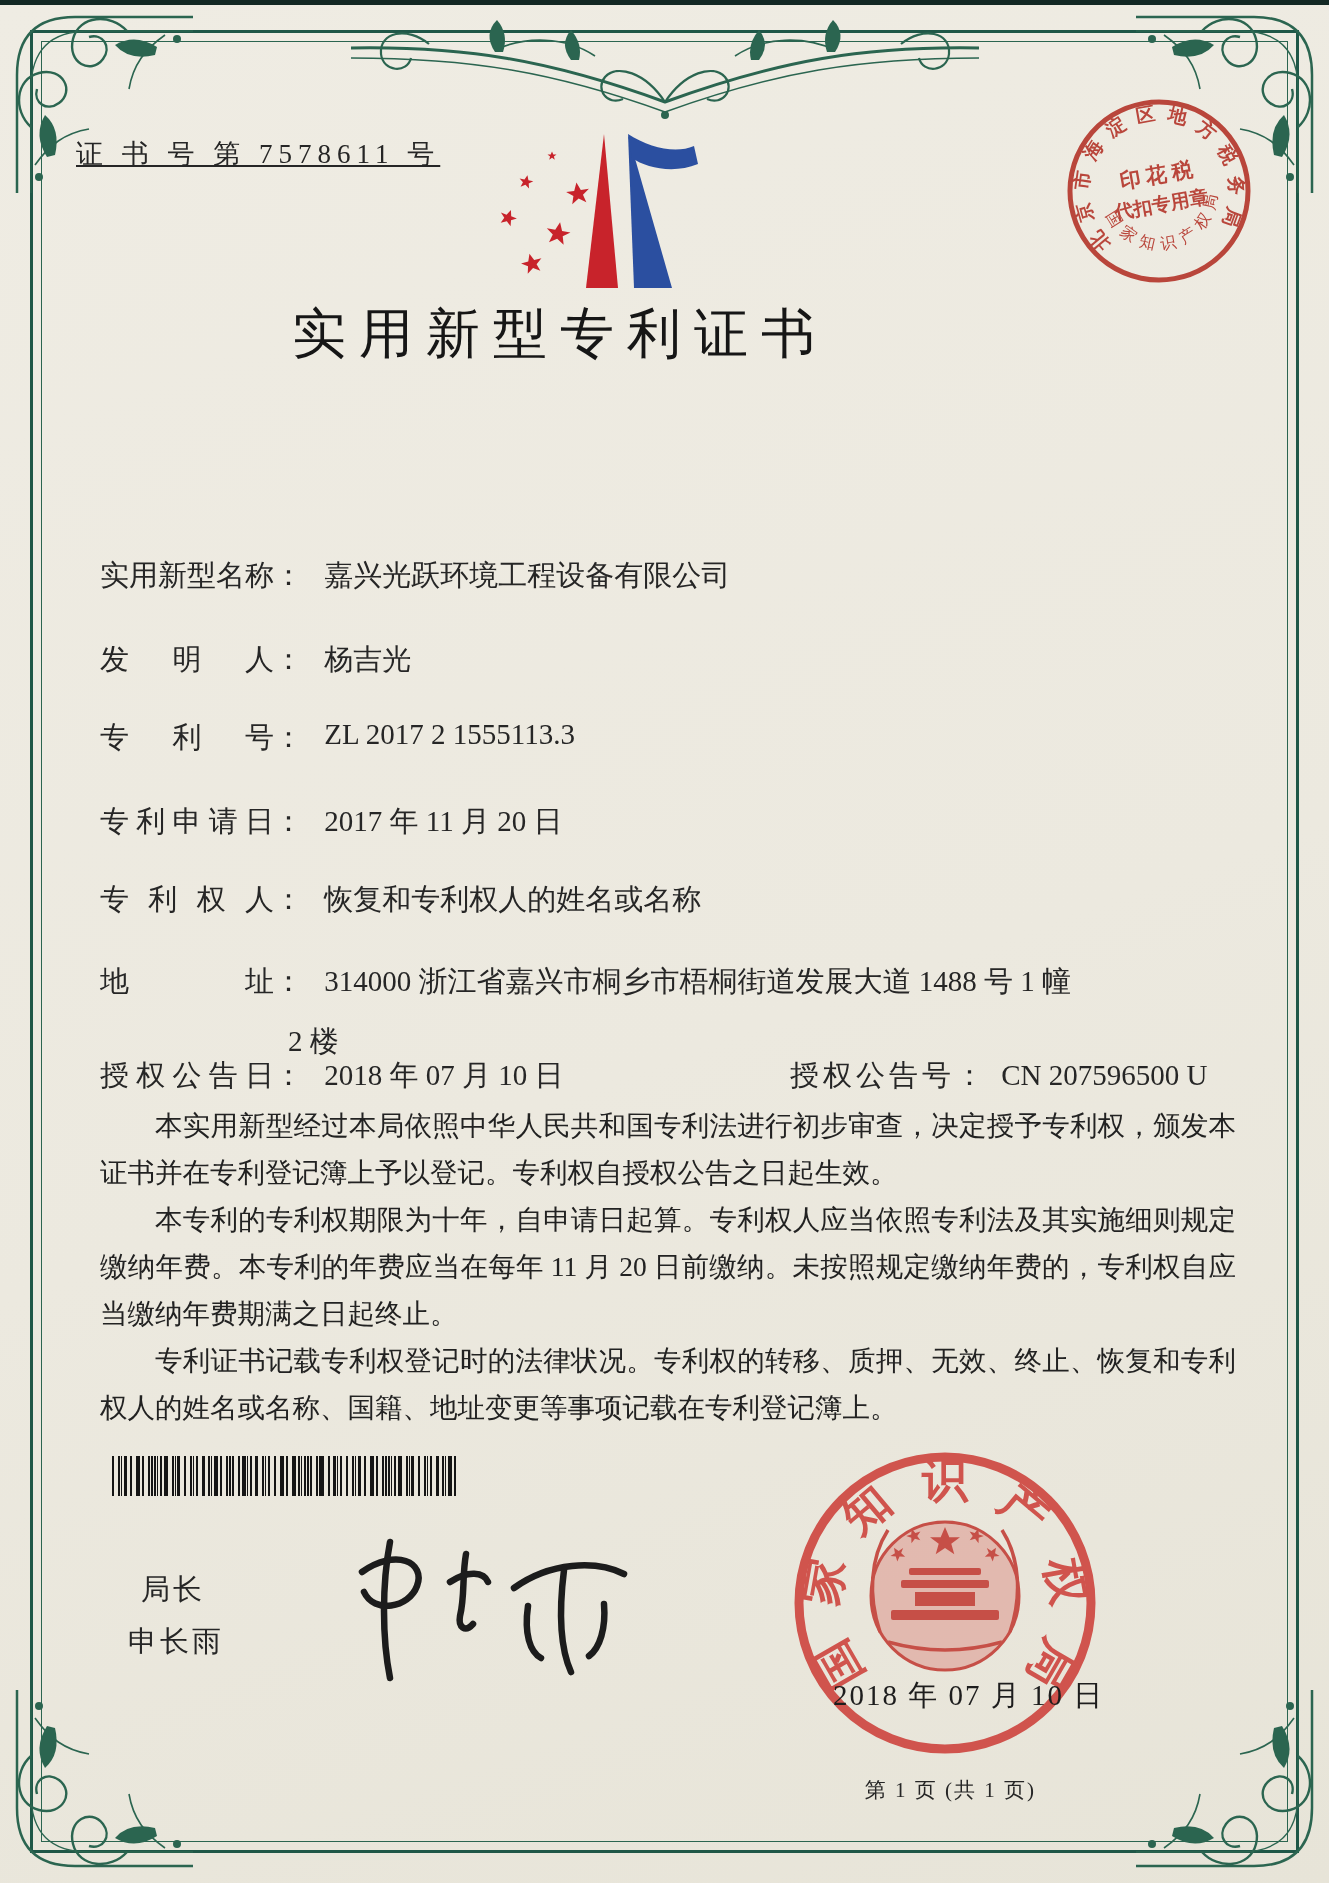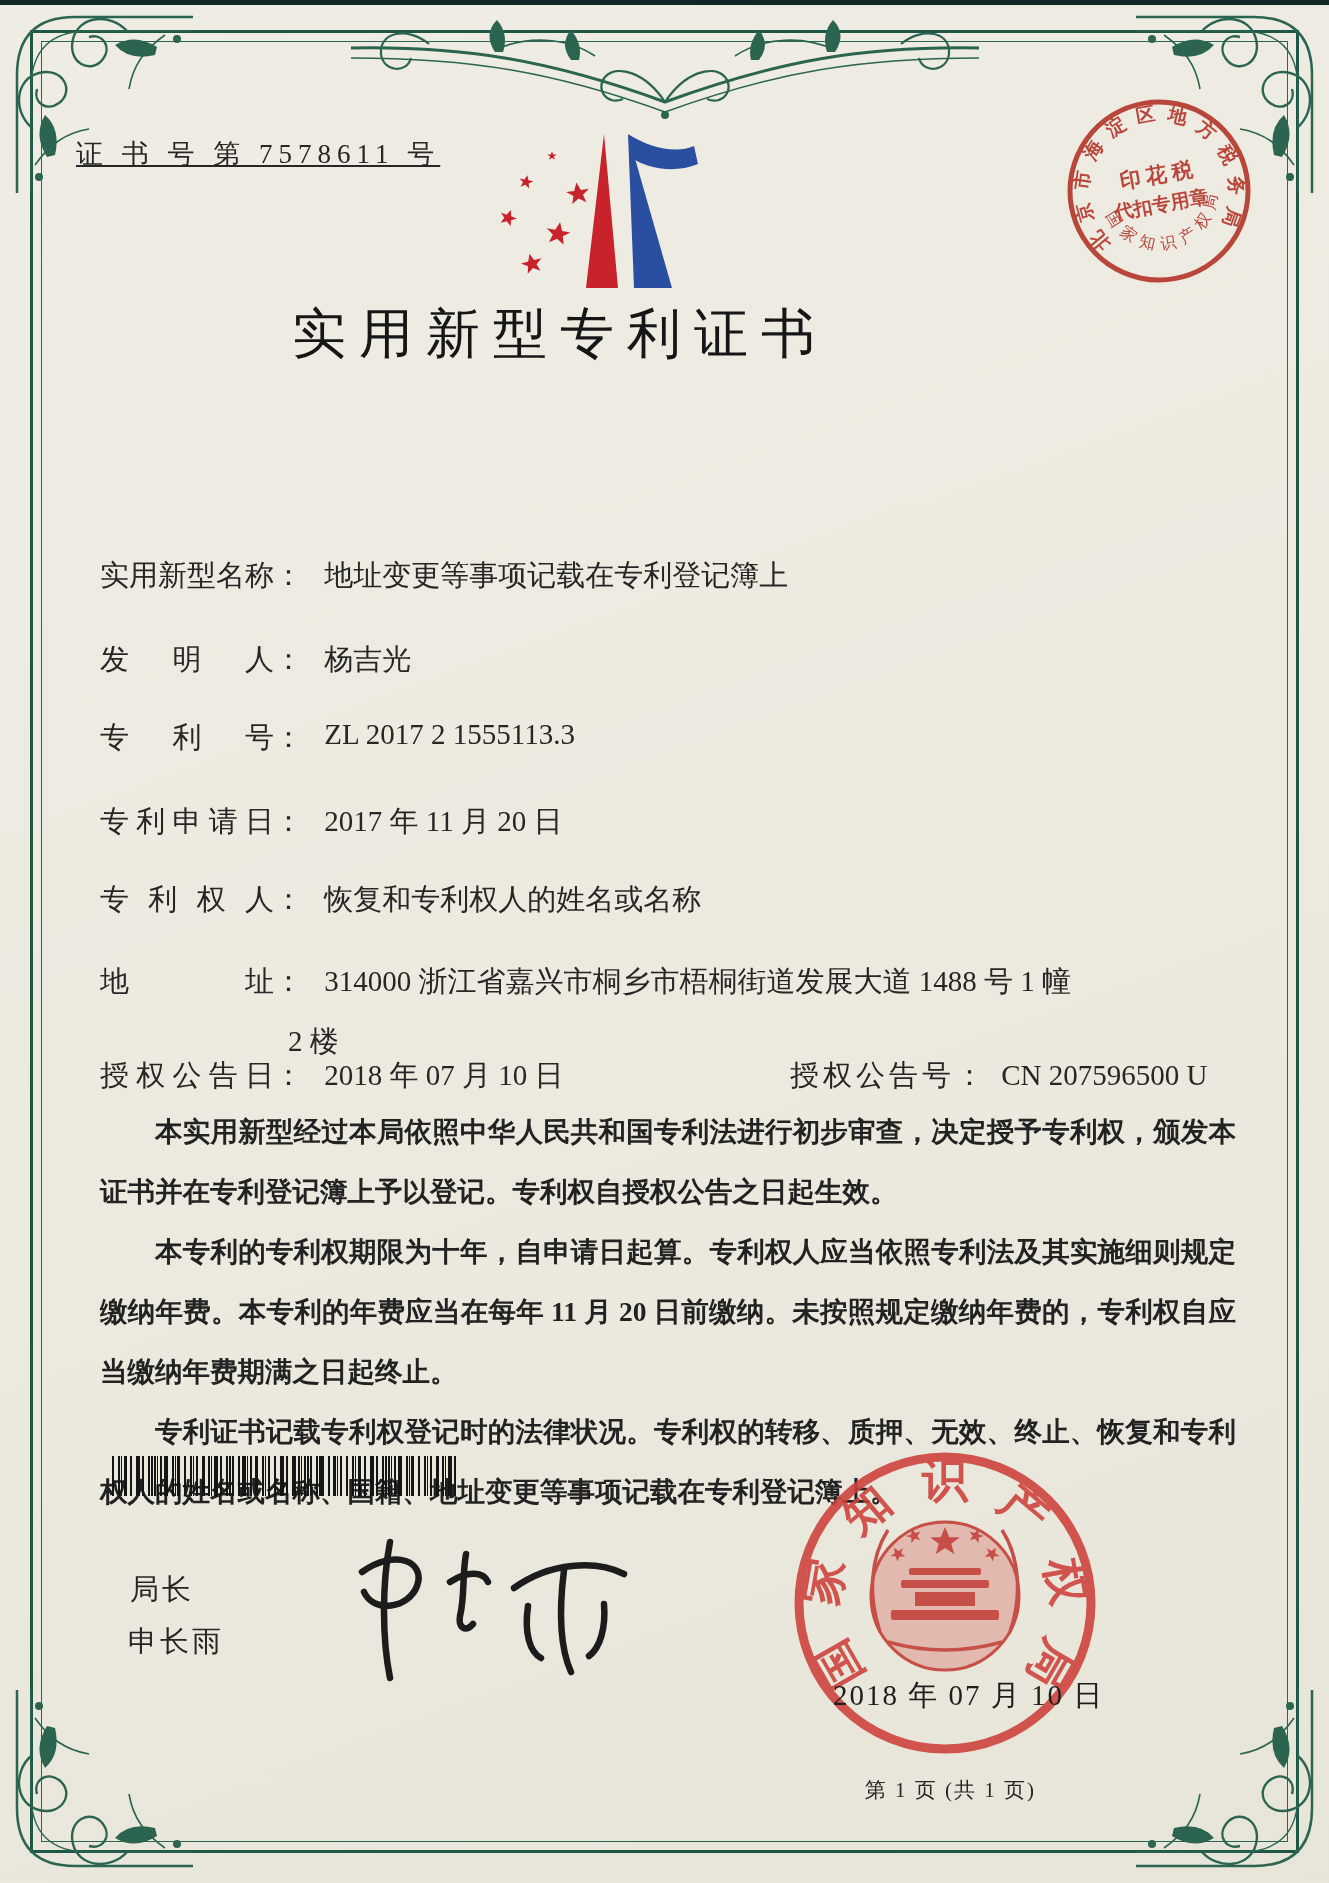--- a/index.html
+++ b/index.html
@@ -26,29 +26,29 @@
   
   .field{position:absolute;left:100px;font-size:29px;white-space:nowrap;}
   .flabel{display:inline-block;width:174px;text-align:justify;text-align-last:justify;vertical-align:top;}
   .fcolon{display:inline-block;vertical-align:top;}
   .fvalue{display:inline-block;margin-left:14px;vertical-align:top;}
   .addr-line2{position:absolute;left:288px;top:1006px;font-size:29px;margin-top:16px;}
   .grant-no{position:absolute;left:790px;top:1056px;font-size:29px;white-space:nowrap;}
   .grant-no .flabel2{letter-spacing:4px;}
   
   .body-text{position:absolute;left:100px;top:1102px;width:1136px;font-size:27.5px;
-             line-height:60px;text-align:justify;color:#222;font-weight:bold;}
+             line-height:47px;text-align:justify;color:#222;}
   .body-text p{margin:0;text-indent:2em;}
   
   .barcode{position:absolute;left:112px;top:1456px;width:348px;height:40px;
     background-image:
       repeating-linear-gradient(90deg,#151515 0 2px,transparent 2px 6px),
       repeating-linear-gradient(90deg,#151515 0 1px,transparent 1px 9px),
       repeating-linear-gradient(90deg,#151515 0 2px,transparent 2px 13px);}
-  .director-title{position:absolute;left:130px;top:1570px;font-size:29px;letter-spacing:3px;font-family:"Liberation Sans",sans-serif;}
+  .director-title{position:absolute;left:141px;top:1570px;font-size:29px;letter-spacing:3px;font-family:"Liberation Sans",sans-serif;}
   .director-name{position:absolute;left:128px;top:1622px;font-size:29px;letter-spacing:3px;font-family:"Liberation Sans",sans-serif;}
   .signature{position:absolute;left:338px;top:1524px;}
   .big-seal{position:absolute;left:788px;top:1446px;width:314px;height:314px;opacity:.88;}
   .seal-date{position:absolute;left:833px;top:1676px;font-size:29px;letter-spacing:2px;color:#1d1d1d;z-index:5;}
   .footer{position:absolute;left:100px;top:1776px;width:936px;text-align:right;font-size:21px;letter-spacing:2px;}
   
   svg text{font-family:"Liberation Serif","DejaVu Serif",serif;}
   [data-arc-text] text{font-family:"Liberation Serif","DejaVu Serif",serif;}
 </style>
 </head>
@@ -190,21 +190,21 @@
     </g>
     <polygon points="152,8 166,162 134,162" fill="#c8232b"></polygon>
     <polygon points="176,8 220,162 182,162" fill="#2b4fa0"></polygon>
     <path d="M176,8 C198,22 224,28 242,20 L246,38 C222,48 194,42 180,32 Z" fill="#2b4fa0"></path>
   </svg>
 
   <div class="title">实用新型专利证书</div>
 
   <div class="field" style="top:556px">
     <span class="flabel">实用新型名称</span><span class="fcolon">：</span>
-    <span class="fvalue">地址变更等事项记载在专利登记簿上</span>
+    <span class="fvalue">嘉兴光跃环境工程设备有限公司</span>
   </div>
   <div class="field" style="top:640px">
     <span class="flabel">发明人</span><span class="fcolon">：</span>
     <span class="fvalue">杨吉光</span>
   </div>
   <div class="field" style="top:718px">
     <span class="flabel">专利号</span><span class="fcolon">：</span>
     <span class="fvalue">ZL 2017 2 1555113.3</span>
   </div>
   <div class="field" style="top:802px">

